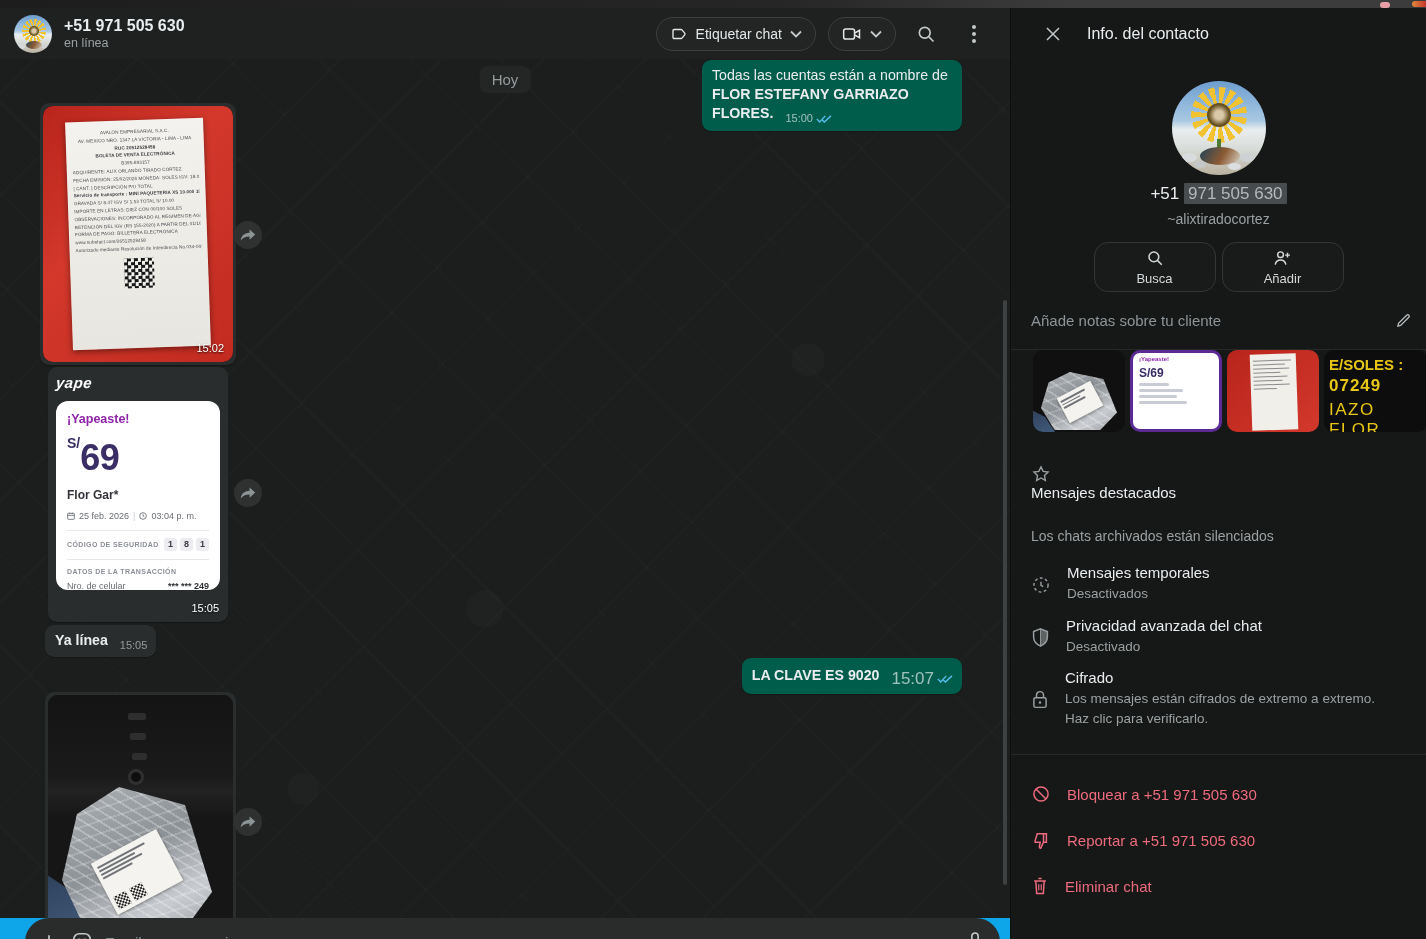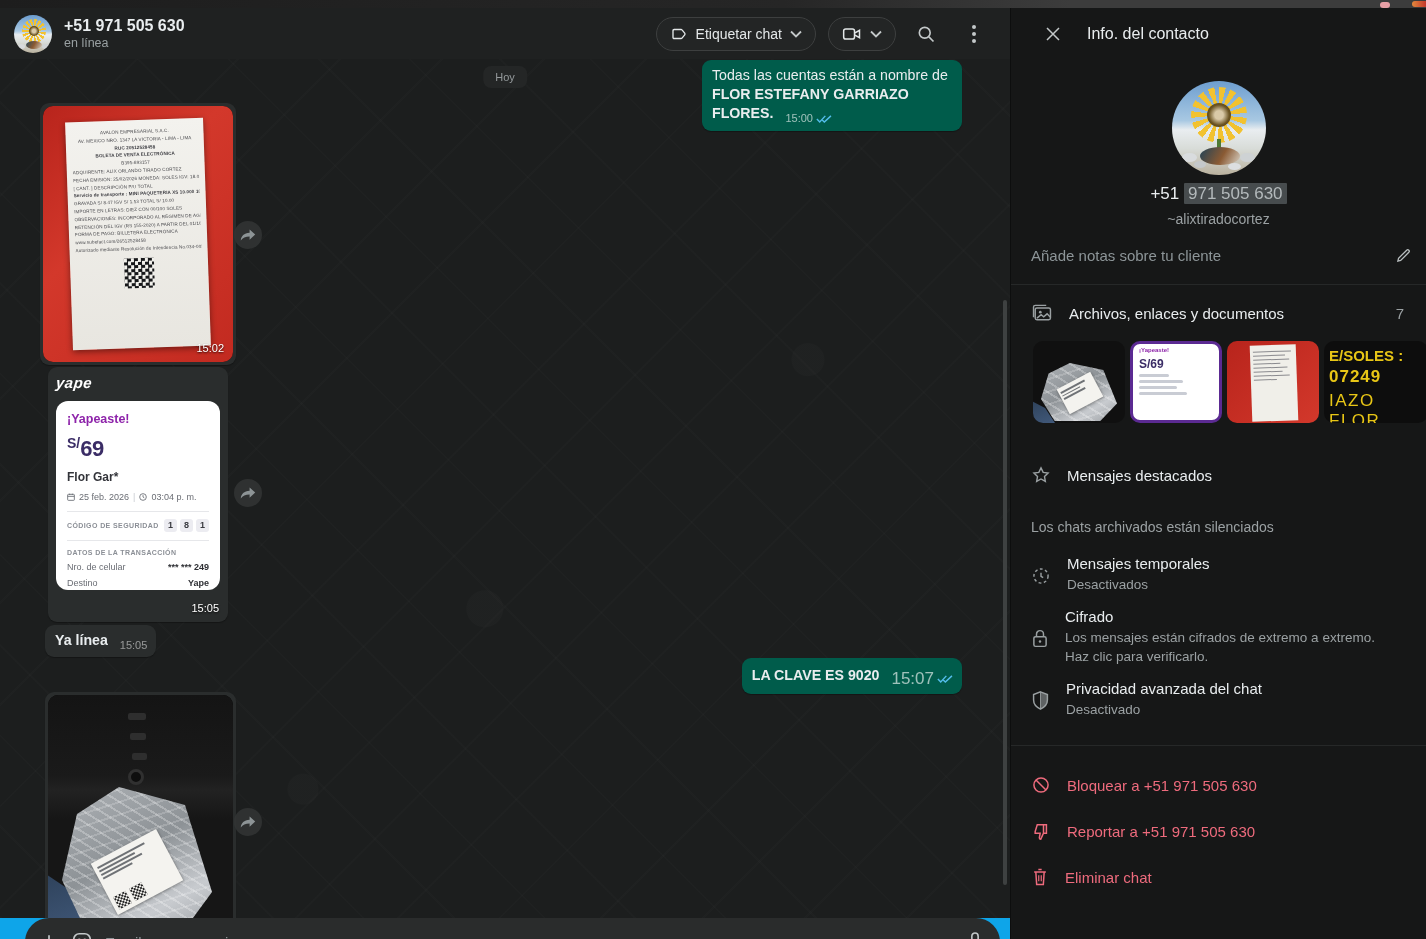--- a/index.html
+++ b/index.html
@@ -35,21 +35,21 @@
   .chat-body { position:relative; height:859px; background-color:#1c1e1e;
     background-image:
       radial-gradient(circle at 12% 22%, rgba(255,255,255,0.018) 0 14px, rgba(0,0,0,0) 15px),
       radial-gradient(circle at 48% 64%, rgba(255,255,255,0.015) 0 18px, rgba(0,0,0,0) 19px),
       radial-gradient(circle at 80% 35%, rgba(255,255,255,0.015) 0 16px, rgba(0,0,0,0) 17px),
       radial-gradient(circle at 30% 85%, rgba(255,255,255,0.014) 0 15px, rgba(0,0,0,0) 16px),
       repeating-linear-gradient(45deg, rgba(255,255,255,0.012) 0 2px, rgba(0,0,0,0) 2px 64px),
       repeating-linear-gradient(-45deg, rgba(255,255,255,0.010) 0 2px, rgba(0,0,0,0) 2px 72px);
     overflow:hidden; }
   .date-chip { position:absolute; top:7px; left:50%; transform:translateX(-50%);
-    background:#242626; color:#959a9c; font-size:11px; padding:5px 12px; border-radius:8px; }
+    background:#242626; color:#959a9c; font-size:15px; padding:5px 12px; border-radius:8px; }
   .msg { position:absolute; border-radius:9px; color:#e9edef; font-size:14.2px; line-height:1.35;
     box-shadow:0 1px 1px rgba(0,0,0,.3); }
   .msg.out { background:#005c4b; }
   .msg.in  { background:#2a2d2d; }
   .msg-pad { padding:6px 9px 7px 10px; }
   .ticks { color:#53bdeb; }
   .inline-meta { display:inline-flex; align-items:center; gap:3px; margin-left:8px; position:relative; top:4px; }
   .bold { font-weight:700; }
   .img-time { position:absolute; right:9px; bottom:6px; color:#fff; font-size:11px; text-shadow:0 1px 2px rgba(0,0,0,.8); display:flex; gap:3px; align-items:center; }
   .fwd-btn { position:absolute; width:28px; height:28px; border-radius:50%; background:rgba(50,53,53,.85);
@@ -67,21 +67,21 @@
     background:repeating-conic-gradient(#17181a 0 25%, #f2f1ec 0 50%); background-size:7px 7px; }
 
   
   .yape-bubble { background:linear-gradient(180deg,#5b2a92 0%,#4d2180 60%,#3f1a6b 100%); }
   .yape-inner { position:absolute; inset:0; padding:6px 8px; }
   .yape-logo { color:#fff; font-style:italic; font-weight:700; font-size:15px; letter-spacing:.5px; transform:skewX(-6deg); display:inline-block; }
   .yape-card { position:absolute; left:8px; right:8px; top:34px; bottom:32px; background:#fff; border-radius:12px; padding:10px 11px; overflow:hidden; }
   .yp-title { color:#8e24aa; font-weight:700; font-size:12.5px; }
   .yp-amount { color:#3b2d66; margin-top:6px; }
   .yp-amount .cur { font-size:14px; font-weight:700; vertical-align:top; }
-  .yp-amount .val { font-size:22px; font-weight:800; letter-spacing:-.5px; }
+  .yp-amount .val { font-size:36px; font-weight:800; letter-spacing:-.5px; }
   .yp-name { color:#33343a; font-weight:700; font-size:12px; margin-top:5px; }
   .yp-when { color:#6a6d74; font-size:9px; margin-top:6px; display:flex; align-items:center; gap:4px; }
   .yp-div { height:1px; background:#e6e7ea; margin:8px 0 7px; }
   .yp-srow { display:flex; align-items:center; justify-content:space-between; }
   .yp-label { color:#8b8f96; font-size:7px; letter-spacing:.4px; font-weight:700; }
   .yp-chips { display:flex; gap:3px; }
   .yp-chip { background:#ececf1; color:#3a3b40; font-size:9px; font-weight:700; width:13px; height:13px; border-radius:3px;
     display:flex; align-items:center; justify-content:center; }
   .yp-trow { display:flex; justify-content:space-between; font-size:9px; margin-top:4px; }
   .yp-trow .k { color:#6a6d74; } .yp-trow .v { color:#2e2f34; font-weight:700; }
@@ -140,21 +140,21 @@
   .t-yape .ttl { color:#8e24aa; font-weight:700; font-size:6px; margin:3px 6px 0; }
   .t-receipt { background:linear-gradient(135deg,#b8241c,#d3382b); }
   .t-receipt .strip { position:absolute; left:24px; top:4px; width:46px; height:76px; background:#f0efe9; transform:rotate(-2deg); padding:3px 2px; }
   .t-receipt .strip .b { height:1.5px; background:#8a8a8e; margin:2.5px 1px; }
   .t-plin { background:#0d0d0d; padding:6px 5px; }
   .t-plin div { color:#e8c616; font-weight:800; }
   .t-plin .l1 { font-size:15px; }
   .t-plin .l2 { font-size:17px; margin-top:3px; letter-spacing:1px; }
   .t-plin .l3 { font-size:17px; margin-top:4px; font-weight:400; border-bottom:1.5px solid #e8c616; display:inline-block; padding-bottom:1px; letter-spacing:1.5px; }
   .t-pack { background:#101010; }
-  .simple-row { display:flex; align-items:center; gap:16px; padding:0 20px; height:40px; margin-top:32px; cursor:pointer; }
+  .simple-row { display:flex; align-items:flex-start; padding:0 20px; height:40px; margin-top:32px; cursor:pointer;flex-direction:column; }
   .simple-row .lbl { color:#e9edef; font-size:15px; }
   .muted-note { color:#9ba1a3; font-size:14px; padding:0 20px; margin-top:24px; }
   .info-row { display:flex; gap:16px; padding:0 20px; margin-top:16px; cursor:pointer; }
   .info-row .txt .t { color:#e9edef; font-size:15px; }
   .info-row .txt .s { color:#9ba1a3; font-size:13.5px; margin-top:3px; line-height:1.45; max-width:330px; }
   .info-row .icon { color:#9aa0a2; margin-top:2px; flex:none; }
   .danger-row { display:flex; align-items:center; gap:16px; padding:0 20px; height:46px; color:#ee6b7d; font-size:15px; cursor:pointer; }
   .danger-row .icon { color:#ee6b7d; }
   .actions { margin-top:16px; }
 </style>
@@ -427,44 +427,52 @@
         <div class="stone" style="left:56px;top:82px;width:13px;height:7px;background:#dcdfe1;"></div>
       </div>
     </div>
 
     <div class="phone-line">
       <span>+51</span>
       <span class="phone-sel">971 505 630</span>
     </div>
     <div class="username">~alixtiradocortez</div>
 
+    <div class="btn-row">
+      <div class="big-btn">
+        <span class="icon">
+          <svg width="18" height="18" viewBox="0 0 24 24" fill="none" stroke="#d4d8d9" stroke-width="2">
+              <circle cx="10.5" cy="10.5" r="6.5"></circle>
+              <path d="M15.5 15.5L21 21"></path>
+            </svg>
+        </span>
+        <span>Busca</span>
+      </div>
+      <div class="big-btn">
+        <span class="icon">
+          <svg width="20" height="18" viewBox="0 0 24 22" fill="none" stroke="#d4d8d9" stroke-width="1.8">
+              <circle cx="9" cy="7" r="3.5"></circle>
+              <path d="M2.5 19c.8-3.6 3.4-5.5 6.5-5.5s5.7 1.9 6.5 5.5M17.5 4.5v6M14.5 7.5h6"></path>
+            </svg>
+        </span>
+        <span>Añadir</span>
+      </div>
+    </div>
 
     <div class="notes-row">
       <span class="notes-text">Añade notas sobre tu cliente</span>
       <span class="pencil icon">
         <svg width="17" height="17" viewBox="0 0 24 24" fill="none" stroke="#b9bfc0" stroke-width="1.8">
             <path d="M4 20l1-4L16.5 4.5a2.1 2.1 0 0 1 3 3L8 19l-4 1z"></path>
           </svg>
       </span>
     </div>
 
     <div class="divider"></div>
 
-    <div class="media-row">
-      <span class="icon">
-        <svg width="22" height="20" viewBox="0 0 26 22" fill="none" stroke="#9aa0a2" stroke-width="1.7">
-            <rect x="5" y="5" width="18" height="14" rx="2"></rect>
-            <path d="M3 16V4a2 2 0 0 1 2-2h13"></path>
-            <circle cx="11" cy="10" r="1.6" fill="#9aa0a2" stroke="none"></circle>
-            <path d="M7 17l5-4 3 2.4L19 12l4 4"></path>
-          </svg>
-      </span>
-      <span class="media-label">Archivos, enlaces y documentos</span>
-      <span class="media-count">7</span>
-    </div>
 
     <div class="thumbs">
       <div class="thumb t-pack">
         <div class="wrapblob" style="left:8px; top:22px; width:76px; height:58px;"></div>
         <div class="ship-label" style="left:28px; top:38px; width:38px; height:28px; padding:2px;">
           <div class="sl-bar" style="width:80%; height:1.5px;"></div>
           <div class="sl-bar" style="width:60%; height:1.5px;"></div>
           <div class="sl-bar" style="width:70%; height:1.5px;"></div>
         </div>
         <div class="jeans" style="width:22px; height:26px;"></div>
@@ -515,46 +523,46 @@
           </svg>
       </span>
       <span class="txt">
         <div class="t">Mensajes temporales</div>
         <div class="s">Desactivados</div>
       </span>
     </div>
 
     <div class="info-row" style="margin-top:13px;">
       <span class="icon">
+        <svg width="19" height="21" viewBox="0 0 22 24" fill="none" stroke="#9aa0a2" stroke-width="1.7">
+            <path d="M11 2l8 3v6.5c0 4.8-3.2 8.3-8 10.5-4.8-2.2-8-5.7-8-10.5V5z"></path>
+            <path d="M11 2v20" stroke-width="1"></path>
+            <path d="M11 2l8 3v6.5c0 4.8-3.2 8.3-8 10.5z" fill="#9aa0a2" stroke="none" opacity=".55"></path>
+          </svg>
+      </span>
+      <span class="txt">
+        <div class="t">Privacidad avanzada del chat</div>
+        <div class="s">Desactivado</div>
+      </span>
+    </div>
+
+    <div class="info-row" style="margin-top:13px;">
+      <span class="icon">
         <svg width="18" height="21" viewBox="0 0 20 24" fill="none" stroke="#9aa0a2" stroke-width="1.7">
             <rect x="3" y="10" width="14" height="11" rx="2"></rect>
             <path d="M6 10V7a4 4 0 0 1 8 0v3"></path>
             <circle cx="10" cy="15.5" r="1.4" fill="#9aa0a2" stroke="none"></circle>
           </svg>
       </span>
       <span class="txt">
         <div class="t">Cifrado</div>
         <div class="s">Los mensajes están cifrados de extremo a extremo. Haz clic para verificarlo.</div>
       </span>
     </div>
 
-    <div class="info-row" style="margin-top:13px;">
-      <span class="icon">
-        <svg width="19" height="21" viewBox="0 0 22 24" fill="none" stroke="#9aa0a2" stroke-width="1.7">
-            <path d="M11 2l8 3v6.5c0 4.8-3.2 8.3-8 10.5-4.8-2.2-8-5.7-8-10.5V5z"></path>
-            <path d="M11 2v20" stroke-width="1"></path>
-            <path d="M11 2l8 3v6.5c0 4.8-3.2 8.3-8 10.5z" fill="#9aa0a2" stroke="none" opacity=".55"></path>
-          </svg>
-      </span>
-      <span class="txt">
-        <div class="t">Privacidad avanzada del chat</div>
-        <div class="s">Desactivado</div>
-      </span>
-    </div>
-
     <div class="divider" style="margin-top:26px;"></div>
 
     <div class="actions">
       <div class="danger-row">
         <span class="icon">
           <svg width="20" height="20" viewBox="0 0 24 24" fill="none" stroke="#ee6b7d" stroke-width="1.8">
               <circle cx="12" cy="12" r="8.5"></circle>
               <path d="M6 6l12 12"></path>
             </svg>
         </span>

